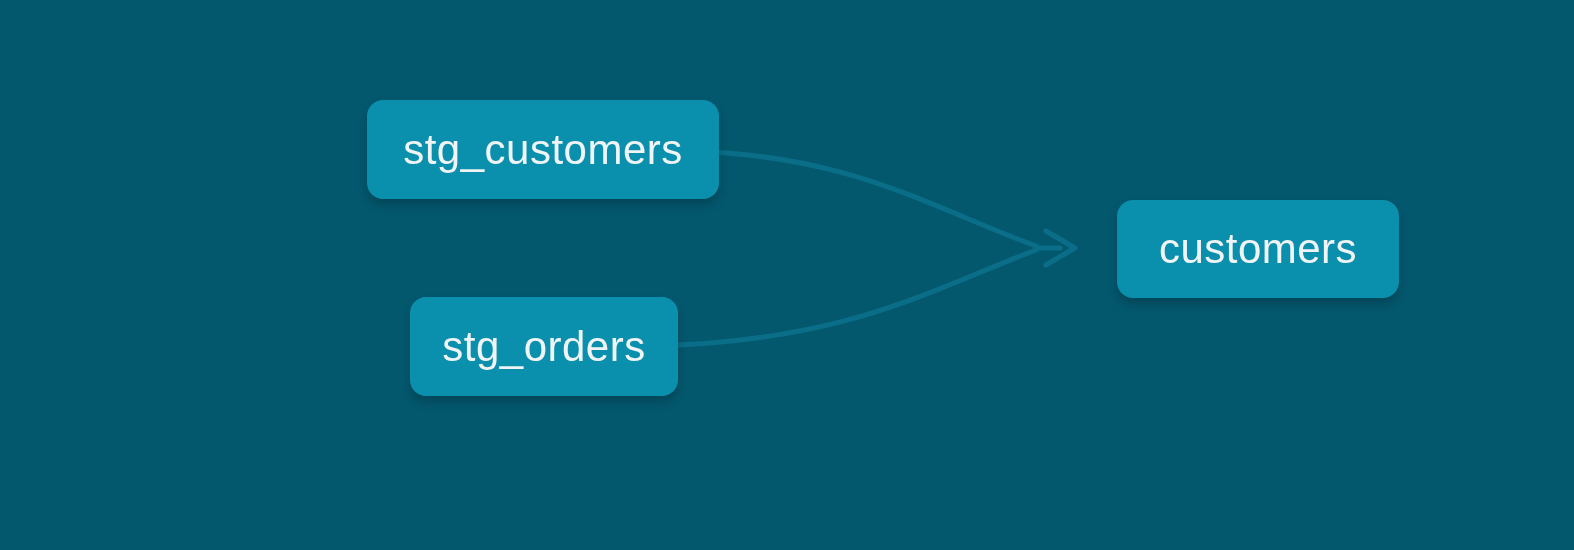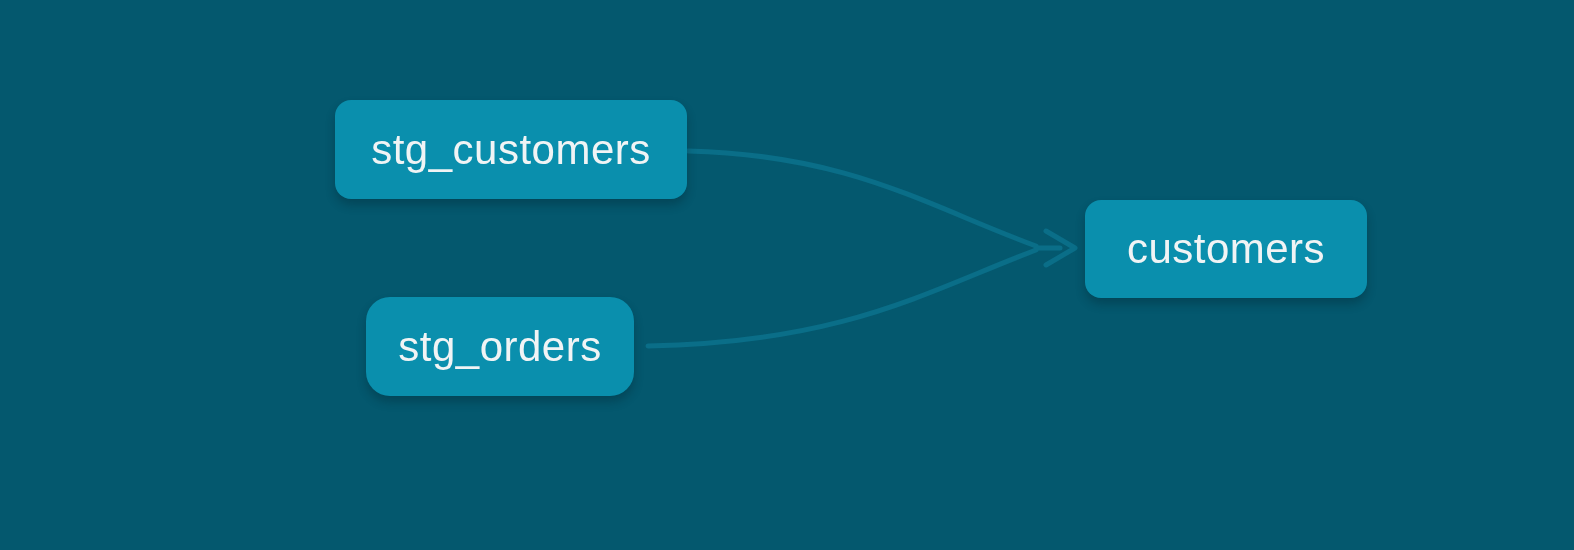--- a/index.html
+++ b/index.html
@@ -40,40 +40,40 @@
   .node {
     position: absolute;
     z-index: 2;
     background: #0A8FAD;
     border-radius: 16px;
     box-shadow: 0 6px 10px rgba(0, 30, 40, 0.30);
     display: flex;
     align-items: center;
     justify-content: center;
     cursor: pointer;
+    margin-left: 32px;
   }
   .node-label {
     color: #F0F4F5;
     font-size: 42px;
     letter-spacing: 0.5px;
     white-space: nowrap;
     user-select: none;
   }
   #node-stg-customers {
     left: 335px;
     top: 100px;
     width: 352px;
     height: 99px;
   }
   #node-stg-orders {
-    left: 366px;
+    left: 378px;
     top: 297px;
     width: 268px;
     height: 99px;
-    border-radius: 24px;
   }
   #node-customers {
     left: 1085px;
     top: 200px;
     width: 282px;
     height: 98px;
   }
 </style>
 </head>
 <body>

